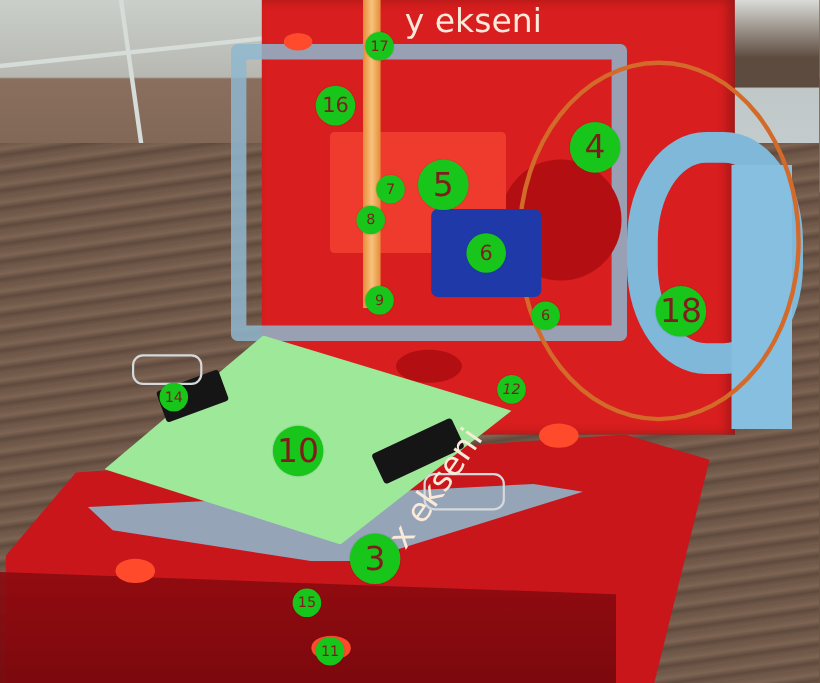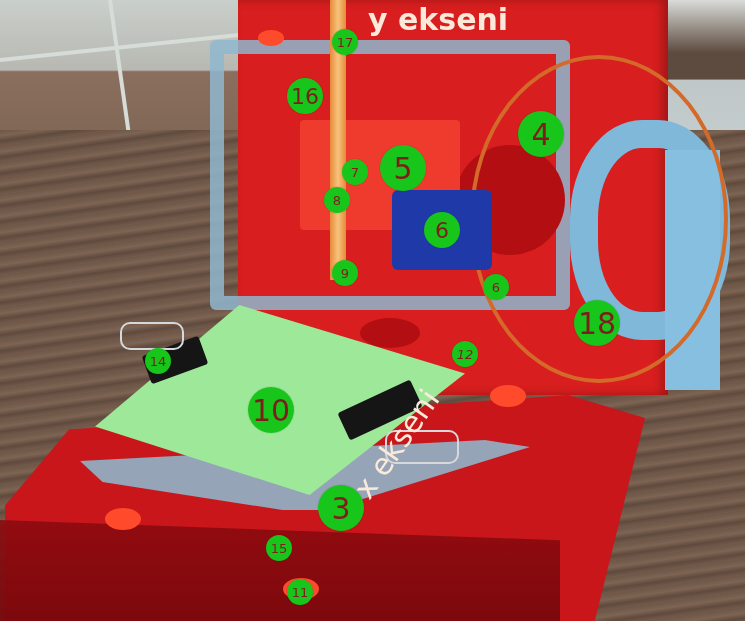--- a/index.html
+++ b/index.html
@@ -26,24 +26,24 @@
   .tape-block { position: absolute; left: 665px; top: 150px; width: 55px; height: 240px; background: #86bfe0; }
   .paper { position: absolute; left: 95px; top: 305px; width: 370px; height: 190px; background: #9ee89a;
     clip-path: polygon(39% 0%, 100% 36%, 58% 100%, 0% 64%); }
   .x-rail { position: absolute; left: 80px; top: 440px; width: 450px; height: 70px; background: #8fb4c9;
     clip-path: polygon(0% 30%, 90% 0%, 100% 10%, 55% 100%, 45% 100%, 5% 60%); opacity: 0.9; }
   .clip { position: absolute; background: #151515; border-radius: 3px; }
   .foot { position: absolute; width: 36px; height: 22px; border-radius: 50%; background: #ff4b2b; }
   .badge { position: absolute; border-radius: 50%; background: #18c51a; color: #7f1d1d; display: flex; align-items: center; justify-content: center;
     font-family: "DejaVu Sans", sans-serif; box-shadow: 0 0 0 1px rgba(0,0,0,0.05); }
   .badge.sm { width: 26px; height: 26px; font-size: 13px; }
-  .badge.md { width: 36px; height: 36px; font-size: 22px; }
+  .badge.md { width: 36px; height: 36px; font-size: 19px; }
   .badge.lg { width: 46px; height: 46px; font-size: 30px; }
   .axis-label { position: absolute; color: #fbe9d9; font-family: "DejaVu Sans", sans-serif; white-space: nowrap; }
-  .y-label { left: 368px; top: 2px; font-size: 30px; font-weight: bold; }
+  .y-label { left: 368px; top: 2px; font-size: 30px; }
   .z-label { left: 137px; top: 180px; width: 163px; height: 40px; background: #fb6a18; color: #fff4dc; font-size: 27px; display: flex; align-items: center; padding-left: 20px; box-sizing: border-box; }
   .x-label { left: 375px; top: 470px; font-size: 30px; transform: rotate(-55deg); transform-origin: left bottom; }
   .spring { position: absolute; border: 2px solid #d6d9dc; border-radius: 10px; }
 </style>
 </head>
 <body>
 
 <div class="scene">
   <div class="wall-tile">
     <div class="tile-line-v"></div>
@@ -91,14 +91,14 @@
   <div class="badge sm" style="left:324px;top:187px;">8</div>
   <div class="badge sm" style="left:332px;top:260px;">9</div>
   <div class="badge lg" style="left:248px;top:387px;">10</div>
   <div class="badge sm" style="left:287px;top:579px;">11</div>
   <div class="badge sm" style="left:452px;top:341px;font-style:italic;">12</div>
   <div class="badge sm" style="left:483px;top:274px;">6</div>
   <div class="badge sm" style="left:145px;top:348px;">14</div>
   <div class="badge sm" style="left:266px;top:535px;">15</div>
   <div class="badge md" style="left:287px;top:78px;">16</div>
   <div class="badge sm" style="left:332px;top:29px;">17</div>
-  <div class="badge lg" style="left:574px;top:260px;margin-top:40px;">18</div>
+  <div class="badge lg" style="left:596px;top:260px;">18</div>
 </div>
 
 </body></html>

